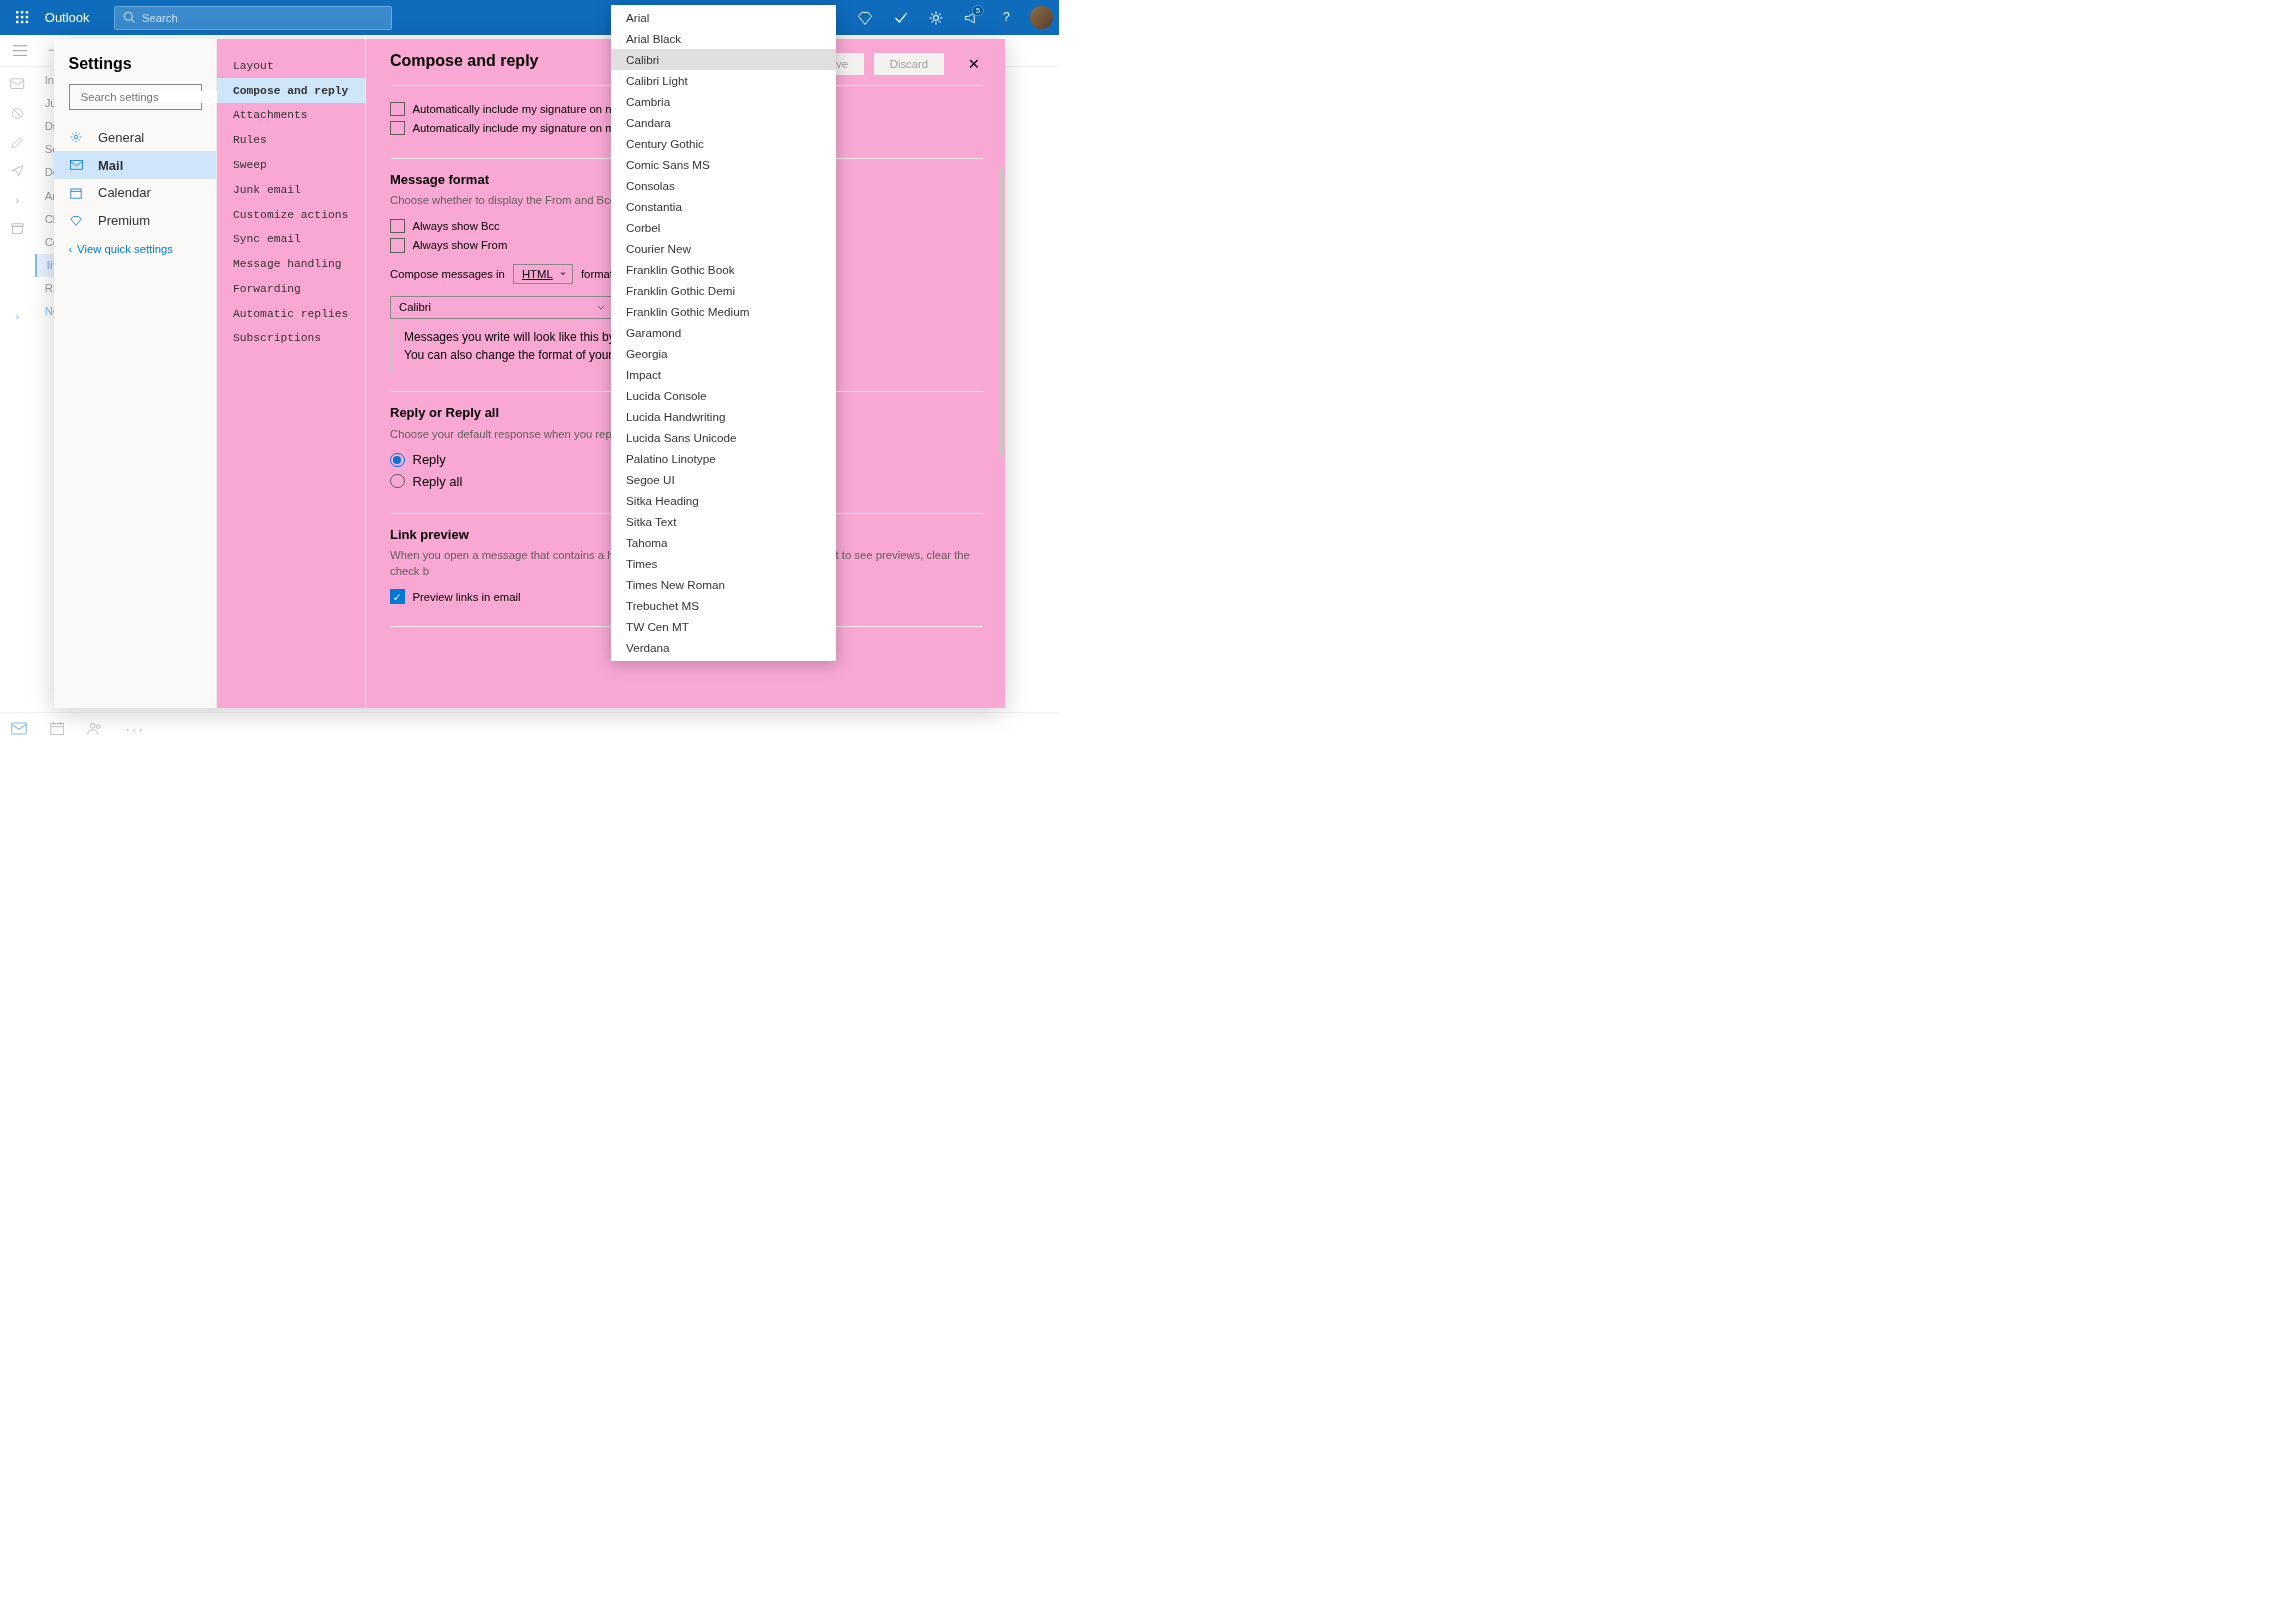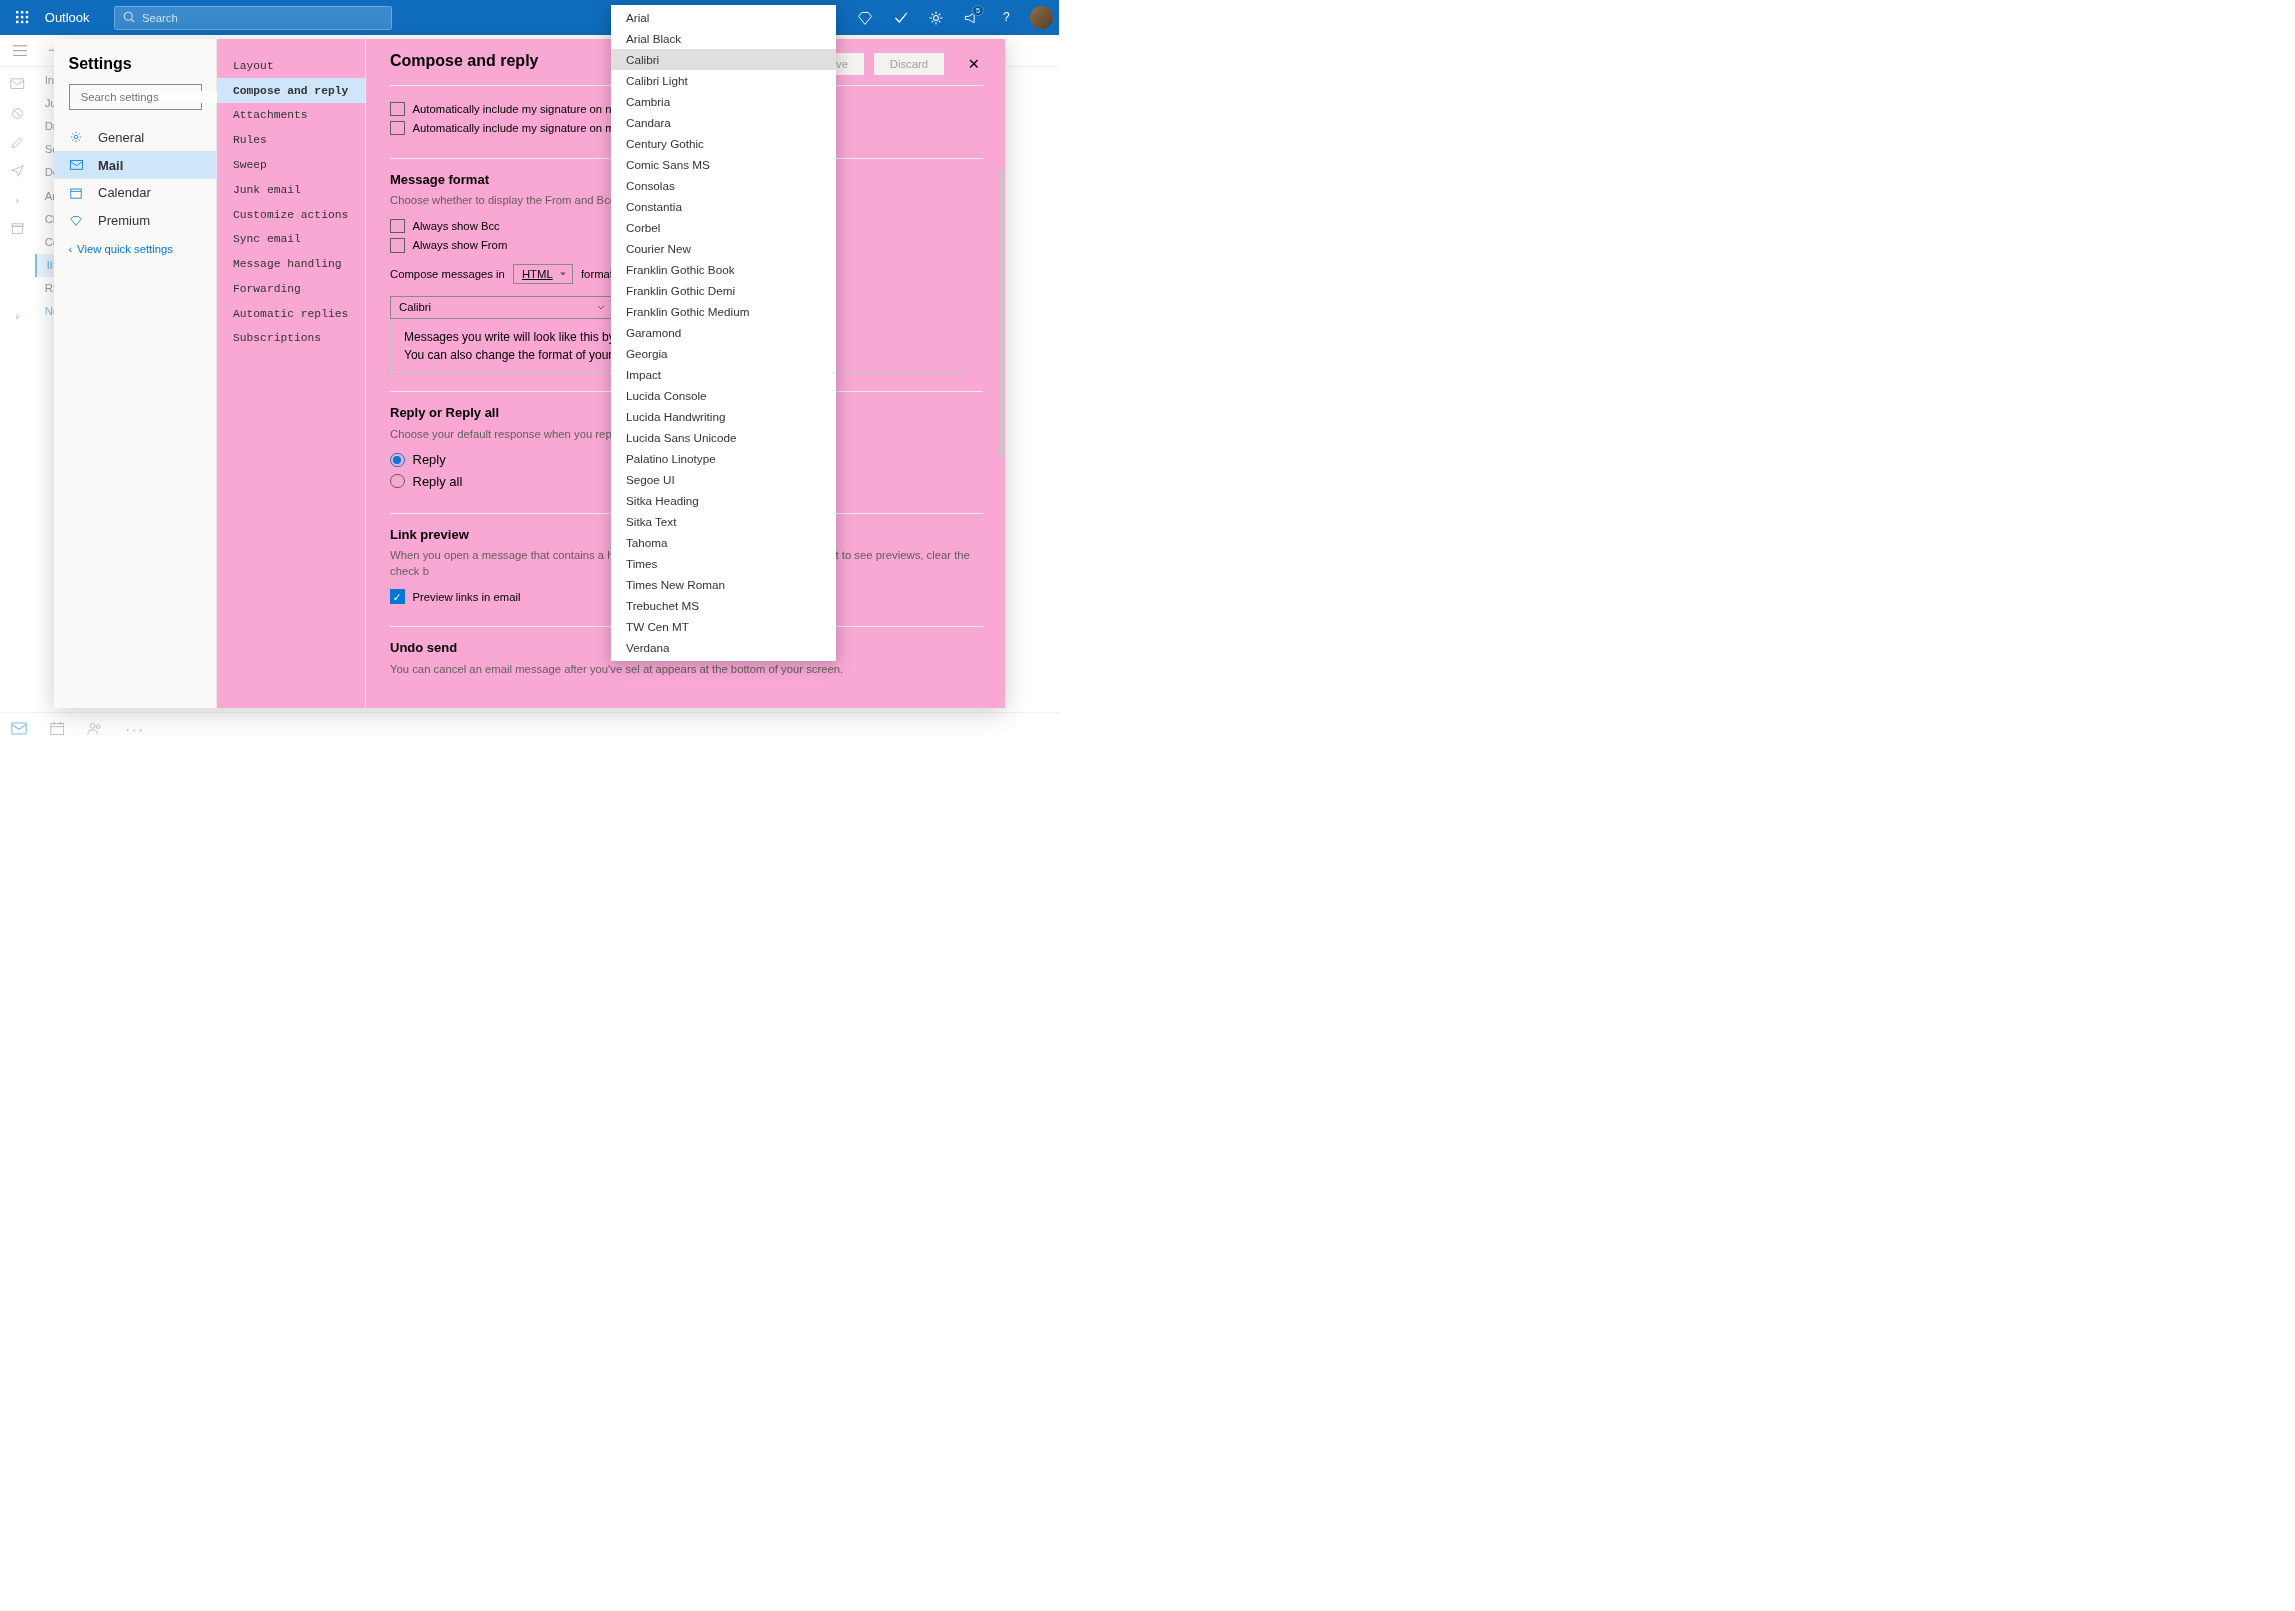--- a/index.html
+++ b/index.html
@@ -373,24 +373,20 @@
 
     <div class="section">
       <h3>Link preview</h3>
       <p class="desc">When you open a message that contains a hyper                                                                          preview of the website. If you don't want to see previews, clear the check b</p>
       <div class="check-row">
           <span class="checkbox checked"></span>
           <span>Preview links in email</span>
         </div>
     </div>
 
-    <div class="section" style="border-bottom:none;">
-      <h3>Undo send</h3>
-      <p class="desc">You can cancel an email message after you've sel                                                                       at appears at the bottom of your screen.</p>
-    </div>
 
     <div class="scrollbar-track">
         <div class="scrollbar-thumb"></div>
       </div>
   </div>
 </div>
 
 <div class="font-dropdown" id="font-dropdown">
     <div class="font-option">Arial</div>
     <div class="font-option">Arial Black</div>

